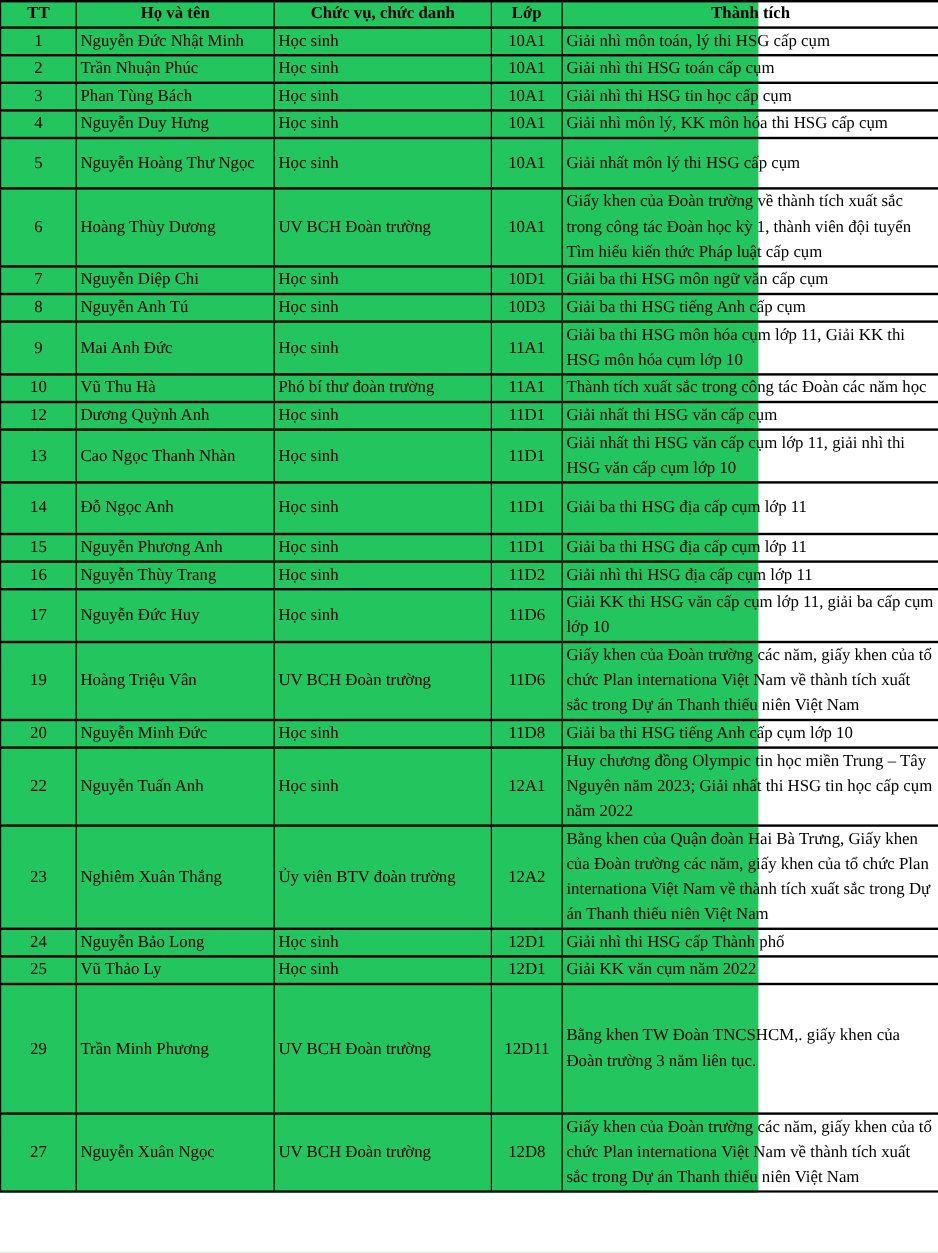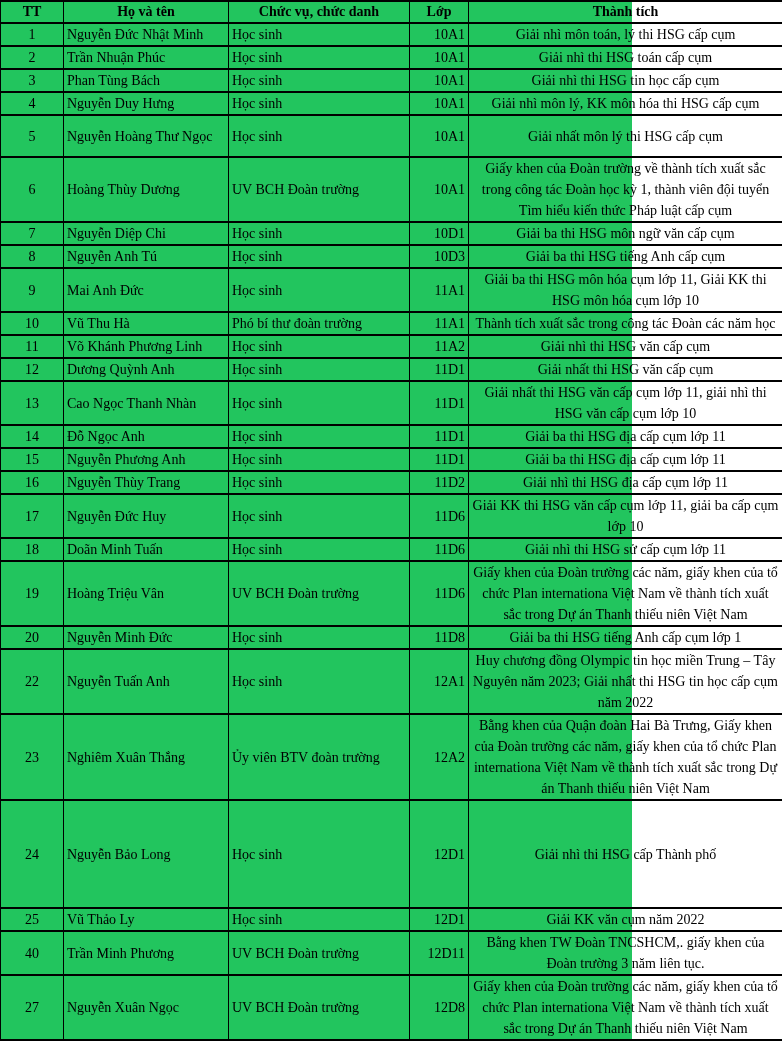--- a/index.html
+++ b/index.html
@@ -38,22 +38,22 @@
   tbody tr { height: 21px; }
   
   tbody tr:nth-child(5)  { height: 42px; }
   tbody tr:nth-child(9)  { height: 43px; }
   tbody tr:nth-child(13) { height: 43px; }
   tbody tr:nth-child(17) { height: 43px; border-radius: 18px; }
   tbody tr:nth-child(23) { height: 108px; }
   td.col-tt   { text-align: center; }
   td.col-name { text-align: left; }
   td.col-position { text-align: left; }
-  td.col-class { text-align: right; }
-  td.col-achievement { text-align: center; }
+  td.col-class { text-align: center; }
+  td.col-achievement { text-align: left; }
 </style>
 </head>
 <body>
 
 <div class="page">
   <table class="doc-table">
     <colgroup>
       <col style="width:63px">
       <col style="width:165px">
       <col style="width:181px">
@@ -134,27 +134,20 @@
           <td class="col-achievement">Giải ba thi HSG môn hóa cụm lớp 11, Giải KK thi HSG môn hóa cụm lớp 10</td>
         </tr>
         <tr>
           <td class="col-tt">10</td>
           <td class="col-name">Vũ Thu Hà</td>
           <td class="col-position">Phó bí thư đoàn trường</td>
           <td class="col-class">11A1</td>
           <td class="col-achievement">Thành tích xuất sắc trong công tác Đoàn các năm học</td>
         </tr>
         <tr>
-          <td class="col-tt">11</td>
-          <td class="col-name">Võ Khánh Phương Linh</td>
-          <td class="col-position">Học sinh</td>
-          <td class="col-class">11A2</td>
-          <td class="col-achievement">Giải nhì thi HSG văn cấp cụm</td>
-        </tr>
-        <tr>
           <td class="col-tt">12</td>
           <td class="col-name">Dương Quỳnh Anh</td>
           <td class="col-position">Học sinh</td>
           <td class="col-class">11D1</td>
           <td class="col-achievement">Giải nhất thi HSG văn cấp cụm</td>
         </tr>
         <tr>
           <td class="col-tt">13</td>
           <td class="col-name">Cao Ngọc Thanh Nhàn</td>
           <td class="col-position">Học sinh</td>
@@ -183,39 +176,32 @@
           <td class="col-achievement">Giải nhì thi HSG địa cấp cụm lớp 11</td>
         </tr>
         <tr>
           <td class="col-tt">17</td>
           <td class="col-name">Nguyễn Đức Huy</td>
           <td class="col-position">Học sinh</td>
           <td class="col-class">11D6</td>
           <td class="col-achievement">Giải KK thi HSG văn cấp cụm lớp 11, giải ba cấp cụm lớp 10</td>
         </tr>
         <tr>
-          <td class="col-tt">18</td>
-          <td class="col-name">Doãn Minh Tuấn</td>
-          <td class="col-position">Học sinh</td>
-          <td class="col-class">11D6</td>
-          <td class="col-achievement">Giải nhì thi HSG sử cấp cụm lớp 11</td>
-        </tr>
-        <tr>
           <td class="col-tt">19</td>
           <td class="col-name">Hoàng Triệu Vân</td>
           <td class="col-position">UV BCH Đoàn trường</td>
           <td class="col-class">11D6</td>
           <td class="col-achievement">Giấy khen của Đoàn trường các năm, giấy khen của tổ chức Plan internationa Việt Nam về thành tích xuất sắc trong Dự án Thanh thiếu niên Việt Nam</td>
         </tr>
         <tr>
           <td class="col-tt">20</td>
           <td class="col-name">Nguyễn Minh Đức</td>
           <td class="col-position">Học sinh</td>
           <td class="col-class">11D8</td>
-          <td class="col-achievement">Giải ba thi HSG tiếng Anh cấp cụm lớp 1</td>
+          <td class="col-achievement">Giải ba thi HSG tiếng Anh cấp cụm lớp 10</td>
         </tr>
         <tr>
           <td class="col-tt">22</td>
           <td class="col-name">Nguyễn Tuấn Anh</td>
           <td class="col-position">Học sinh</td>
           <td class="col-class">12A1</td>
           <td class="col-achievement">Huy chương đồng Olympic tin học miền Trung – Tây Nguyên năm 2023; Giải nhất thi HSG tin học cấp cụm năm 2022</td>
         </tr>
         <tr>
           <td class="col-tt">23</td>
@@ -232,21 +218,21 @@
           <td class="col-achievement">Giải nhì thi HSG cấp Thành phố</td>
         </tr>
         <tr>
           <td class="col-tt">25</td>
           <td class="col-name">Vũ Thảo Ly</td>
           <td class="col-position">Học sinh</td>
           <td class="col-class">12D1</td>
           <td class="col-achievement">Giải KK văn cụm năm 2022</td>
         </tr>
         <tr>
-          <td class="col-tt">40</td>
+          <td class="col-tt">29</td>
           <td class="col-name">Trần Minh Phương</td>
           <td class="col-position">UV BCH Đoàn trường</td>
           <td class="col-class">12D11</td>
           <td class="col-achievement">Bằng khen TW Đoàn TNCSHCM,. giấy khen của Đoàn trường 3 năm liên tục.</td>
         </tr>
         <tr>
           <td class="col-tt">27</td>
           <td class="col-name">Nguyễn Xuân Ngọc</td>
           <td class="col-position">UV BCH Đoàn trường</td>
           <td class="col-class">12D8</td>

